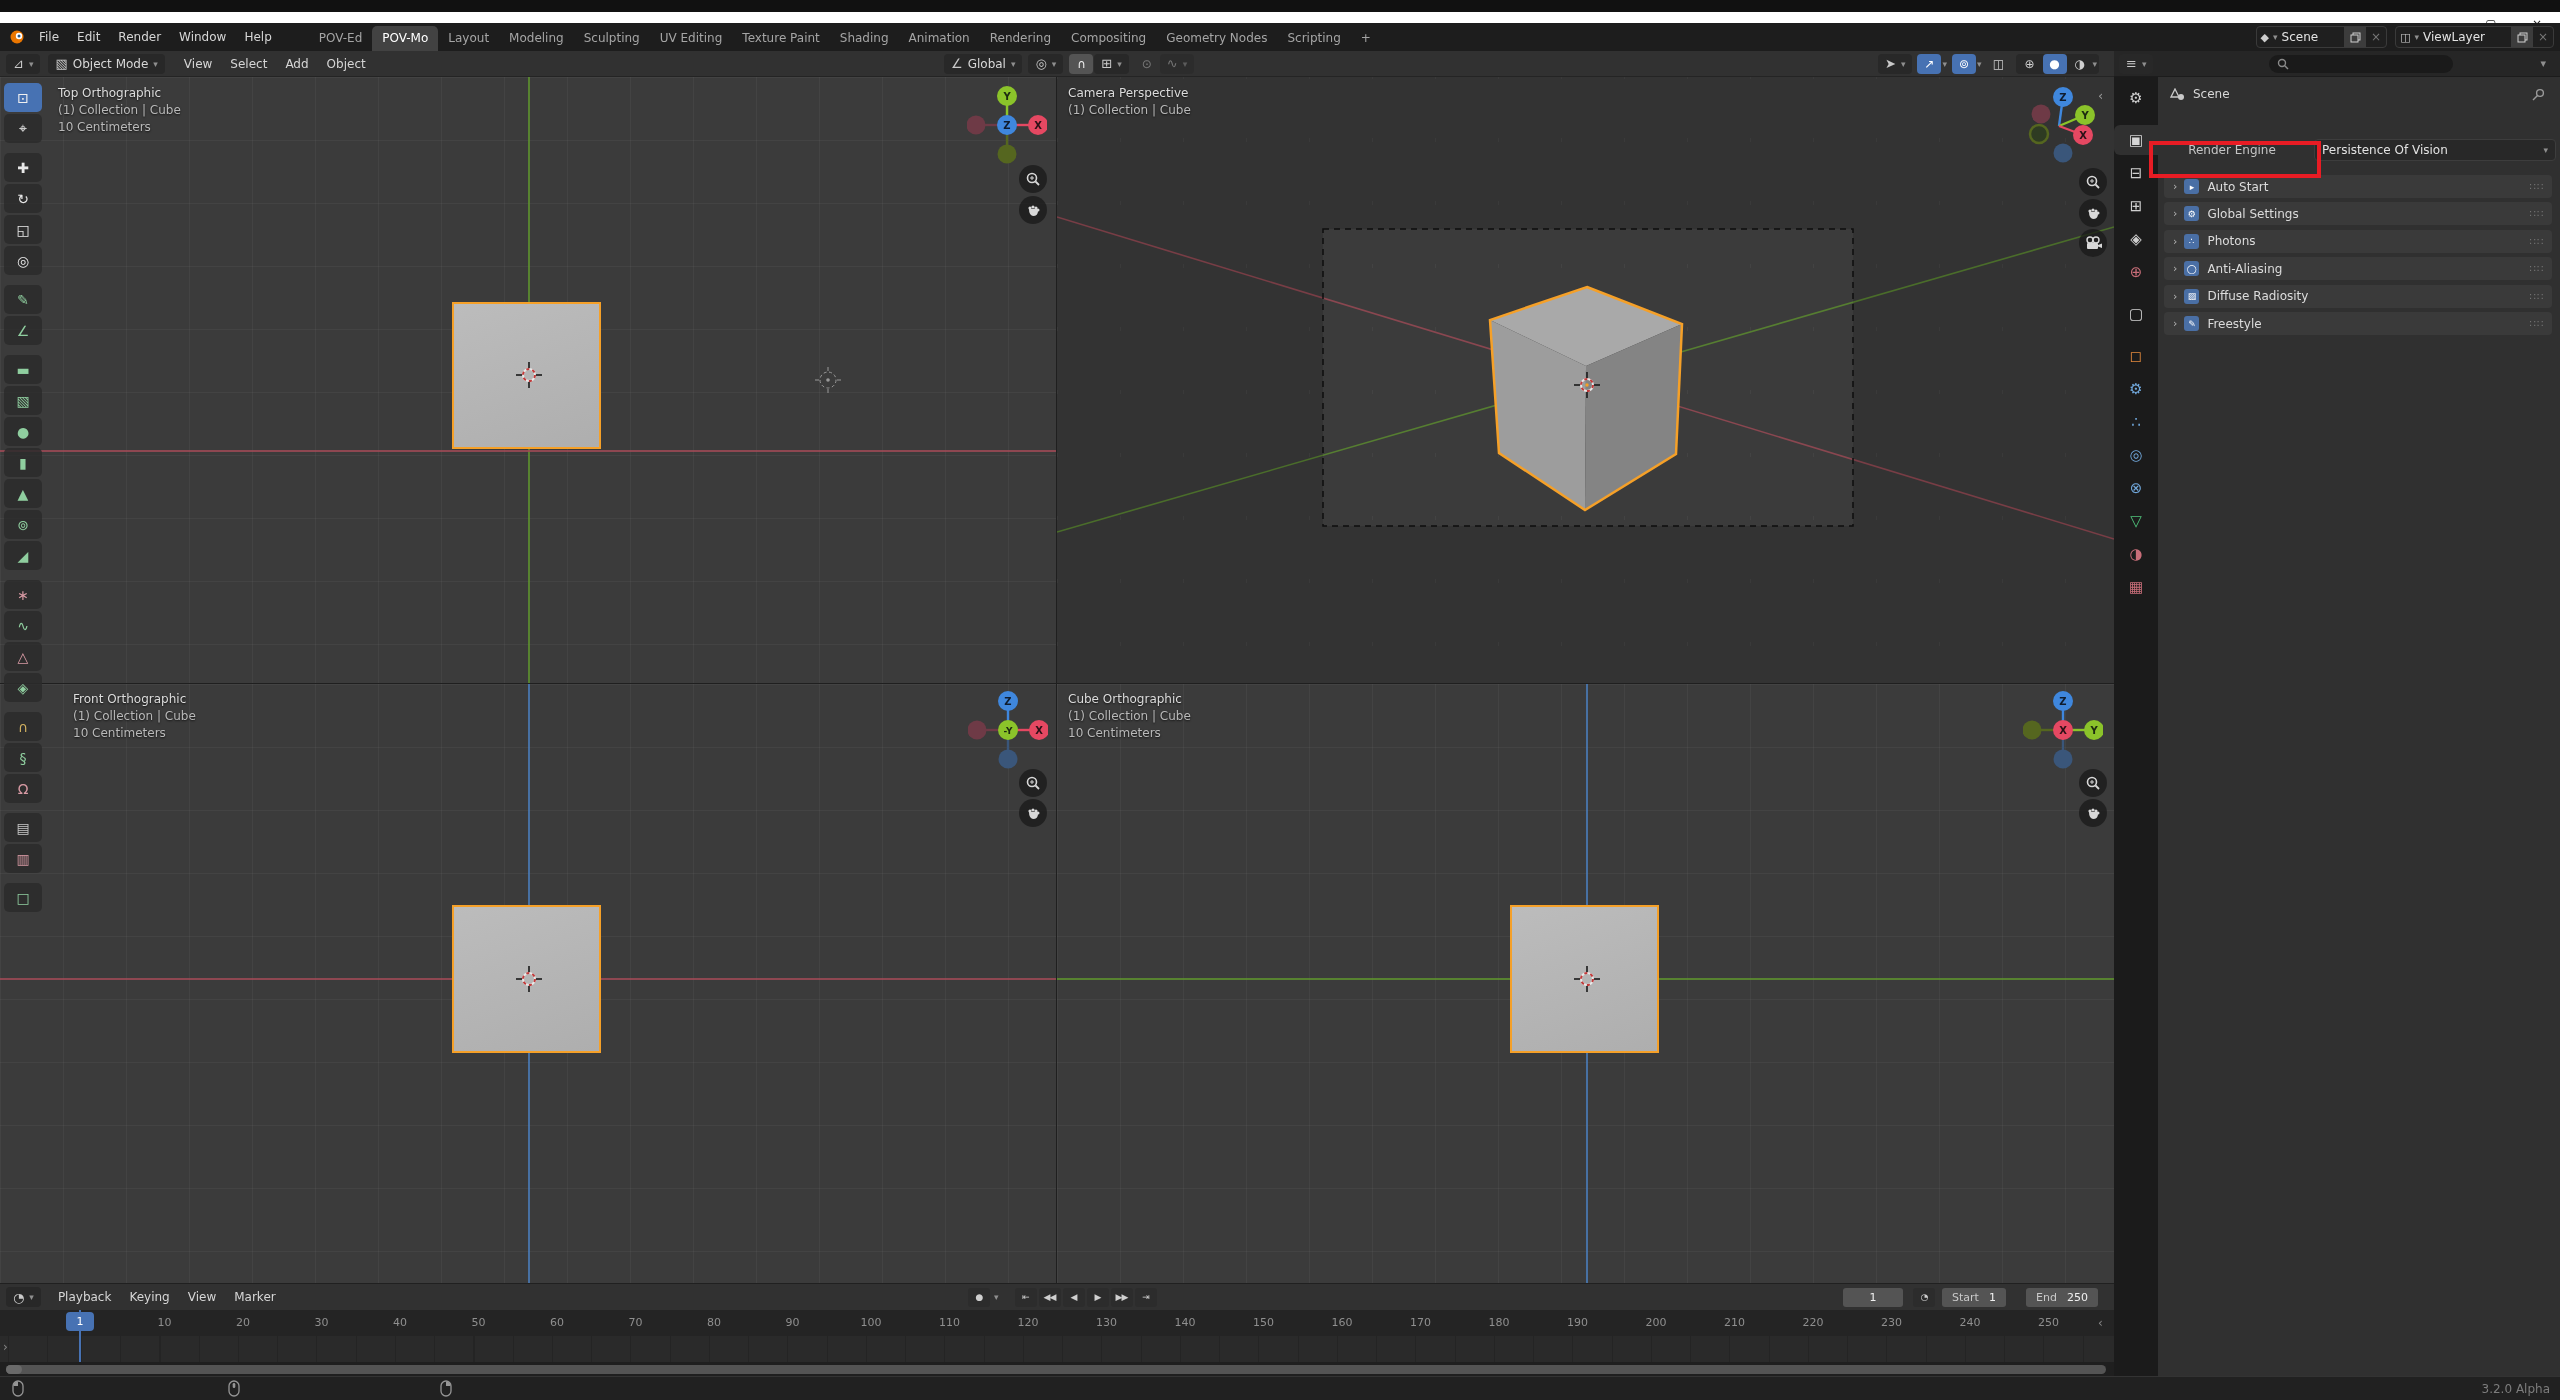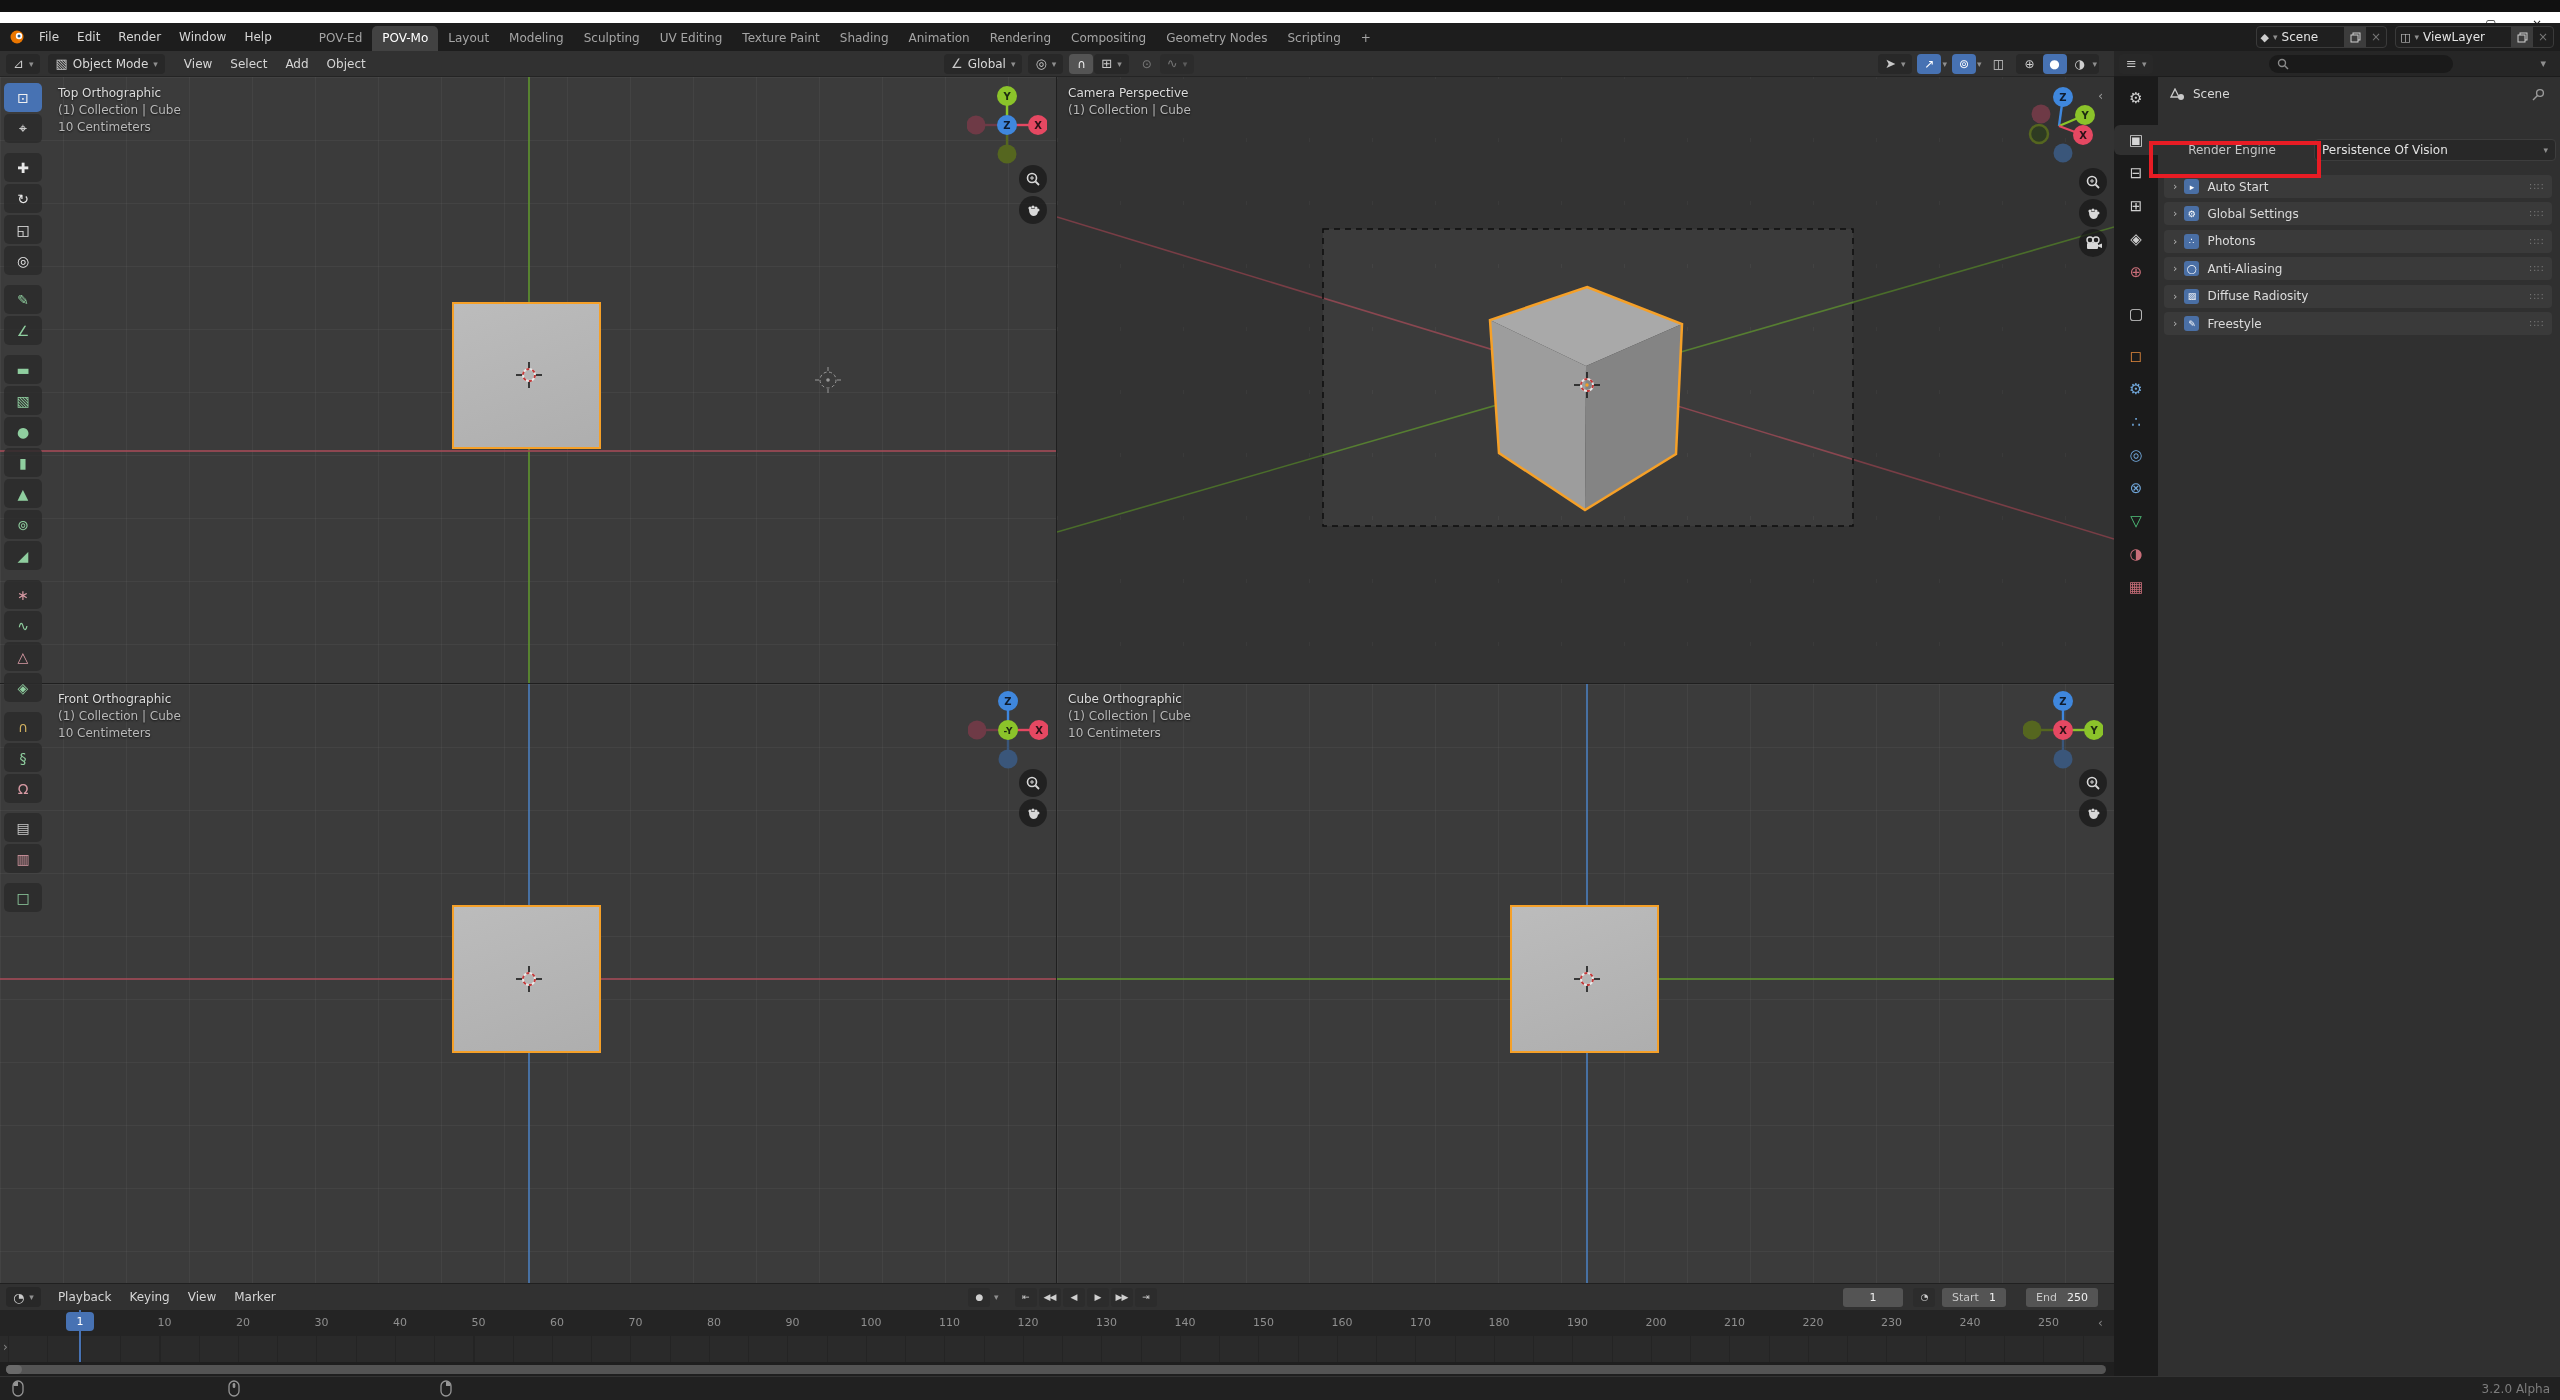--- a/index.html
+++ b/index.html
@@ -393,21 +393,21 @@
     <div class="axis" style="left:0;top:294px;width:1057px;height:2px;background:#9e4a56"></div>
     <div class="ortho-cube" style="left:452px;top:221px;width:145px;height:144px"></div>
     <svg class="abs" style="left:516px;top:282px" width="26" height="26">
       <line x1="13" y1="0" x2="13" y2="7" stroke="#1a1a1a" stroke-width="1.6"></line>
         <line x1="13" y1="19" x2="13" y2="26" stroke="#1a1a1a" stroke-width="1.6"></line>
       <line x1="0" y1="13" x2="7" y2="13" stroke="#1a1a1a" stroke-width="1.6"></line>
         <line x1="19" y1="13" x2="26" y2="13" stroke="#1a1a1a" stroke-width="1.6"></line>
       <circle cx="13" cy="13" r="6" fill="none" stroke="#e8e8e8" stroke-width="2"></circle>
       <circle cx="13" cy="13" r="6" fill="none" stroke="#c23b3b" stroke-width="2" stroke-dasharray="3.1 3.1"></circle>
     </svg>
-    <div class="vp-label" style="left:58px;top:7px">
+    <div class="vp-label" style="left:73px;top:7px">
       <div class="l1">Front Orthographic</div>
       <div class="l2">(1) Collection | Cube</div>
       <div class="l3">10 Centimeters</div>
     </div>
     <svg class="abs" style="left:968px;top:6px" width="80" height="80">
       <line x1="40" y1="40" x2="40" y2="11" stroke-width="2.4" stroke="#3f87dd"></line>
       <line x1="40" y1="40" x2="71" y2="40" stroke-width="2.4" stroke="#e54862"></line>
       <line x1="40" y1="40" x2="9" y2="40" stroke-width="2.4" stroke="#6e3a46"></line>
       <line x1="40" y1="40" x2="40" y2="69" stroke-width="2.4" stroke="#3a567a"></line>
       <circle cx="40" cy="11" r="10" fill="#3f87dd"></circle>

